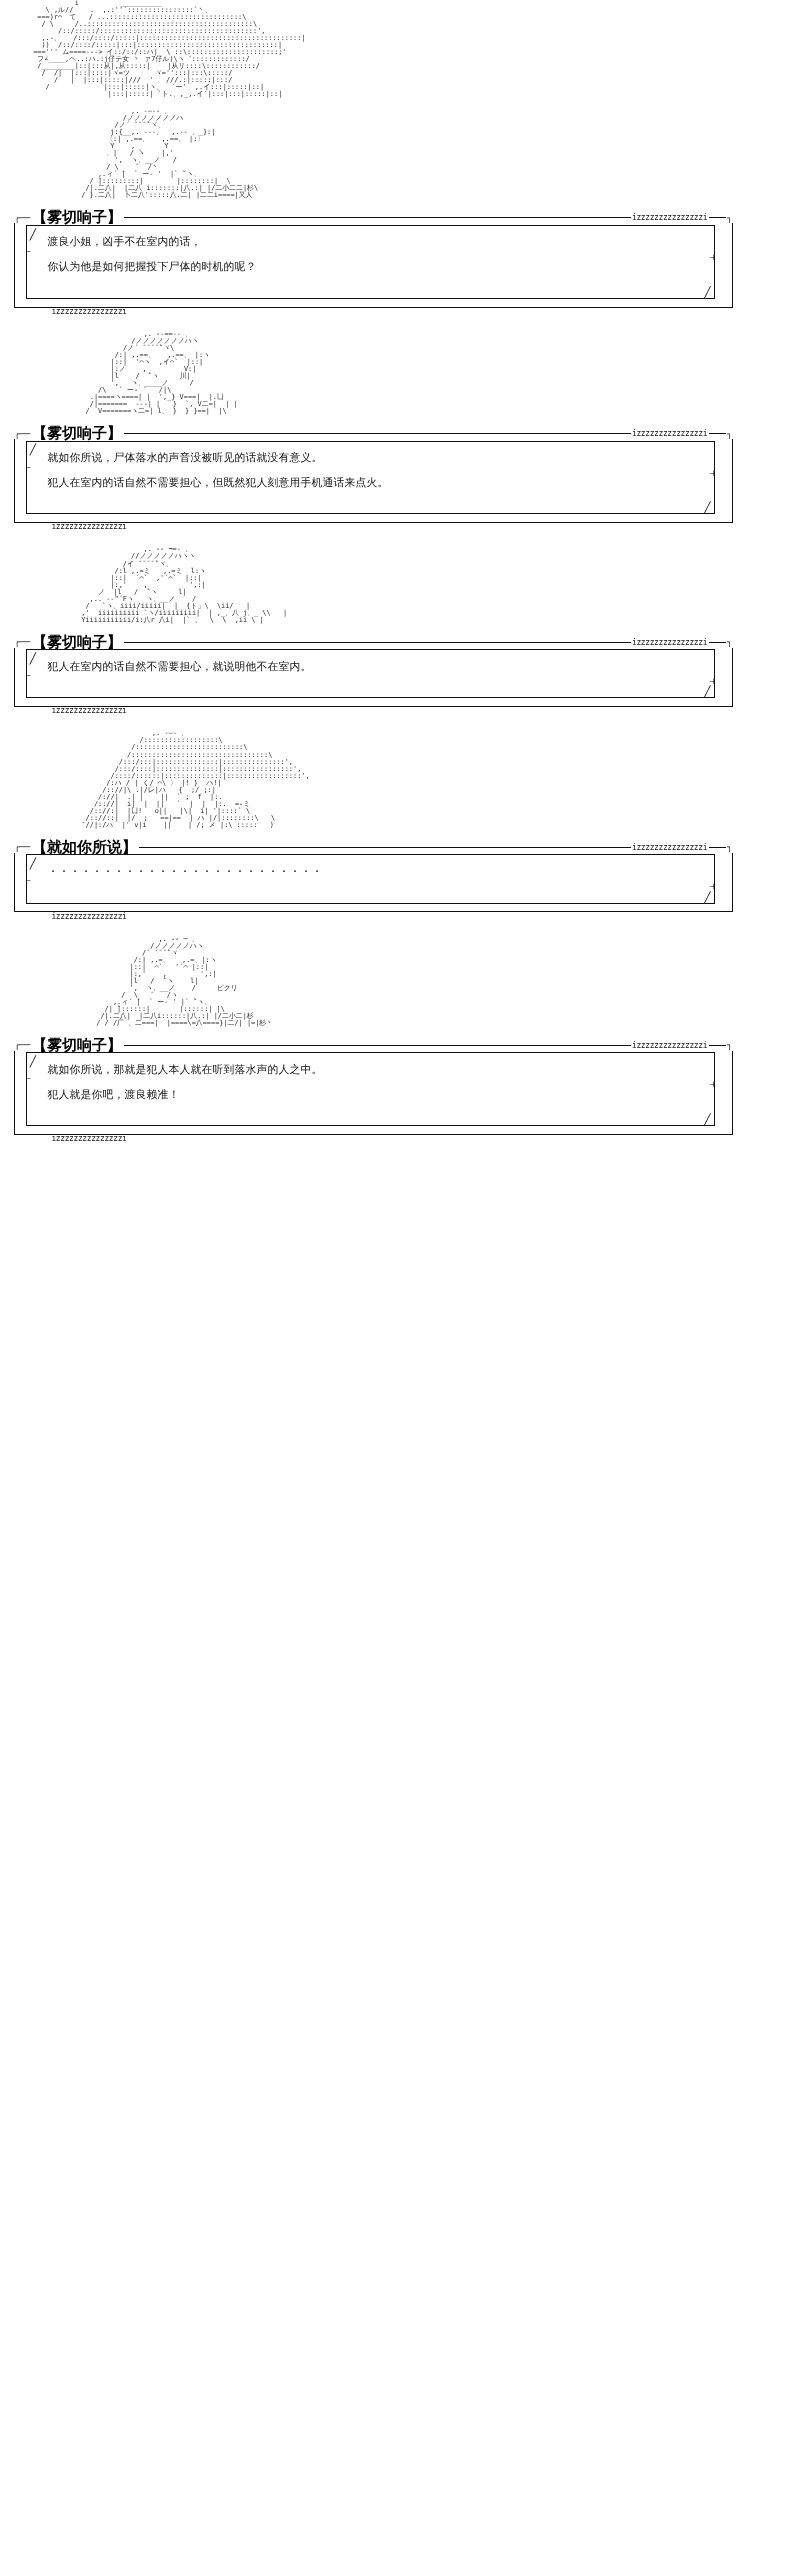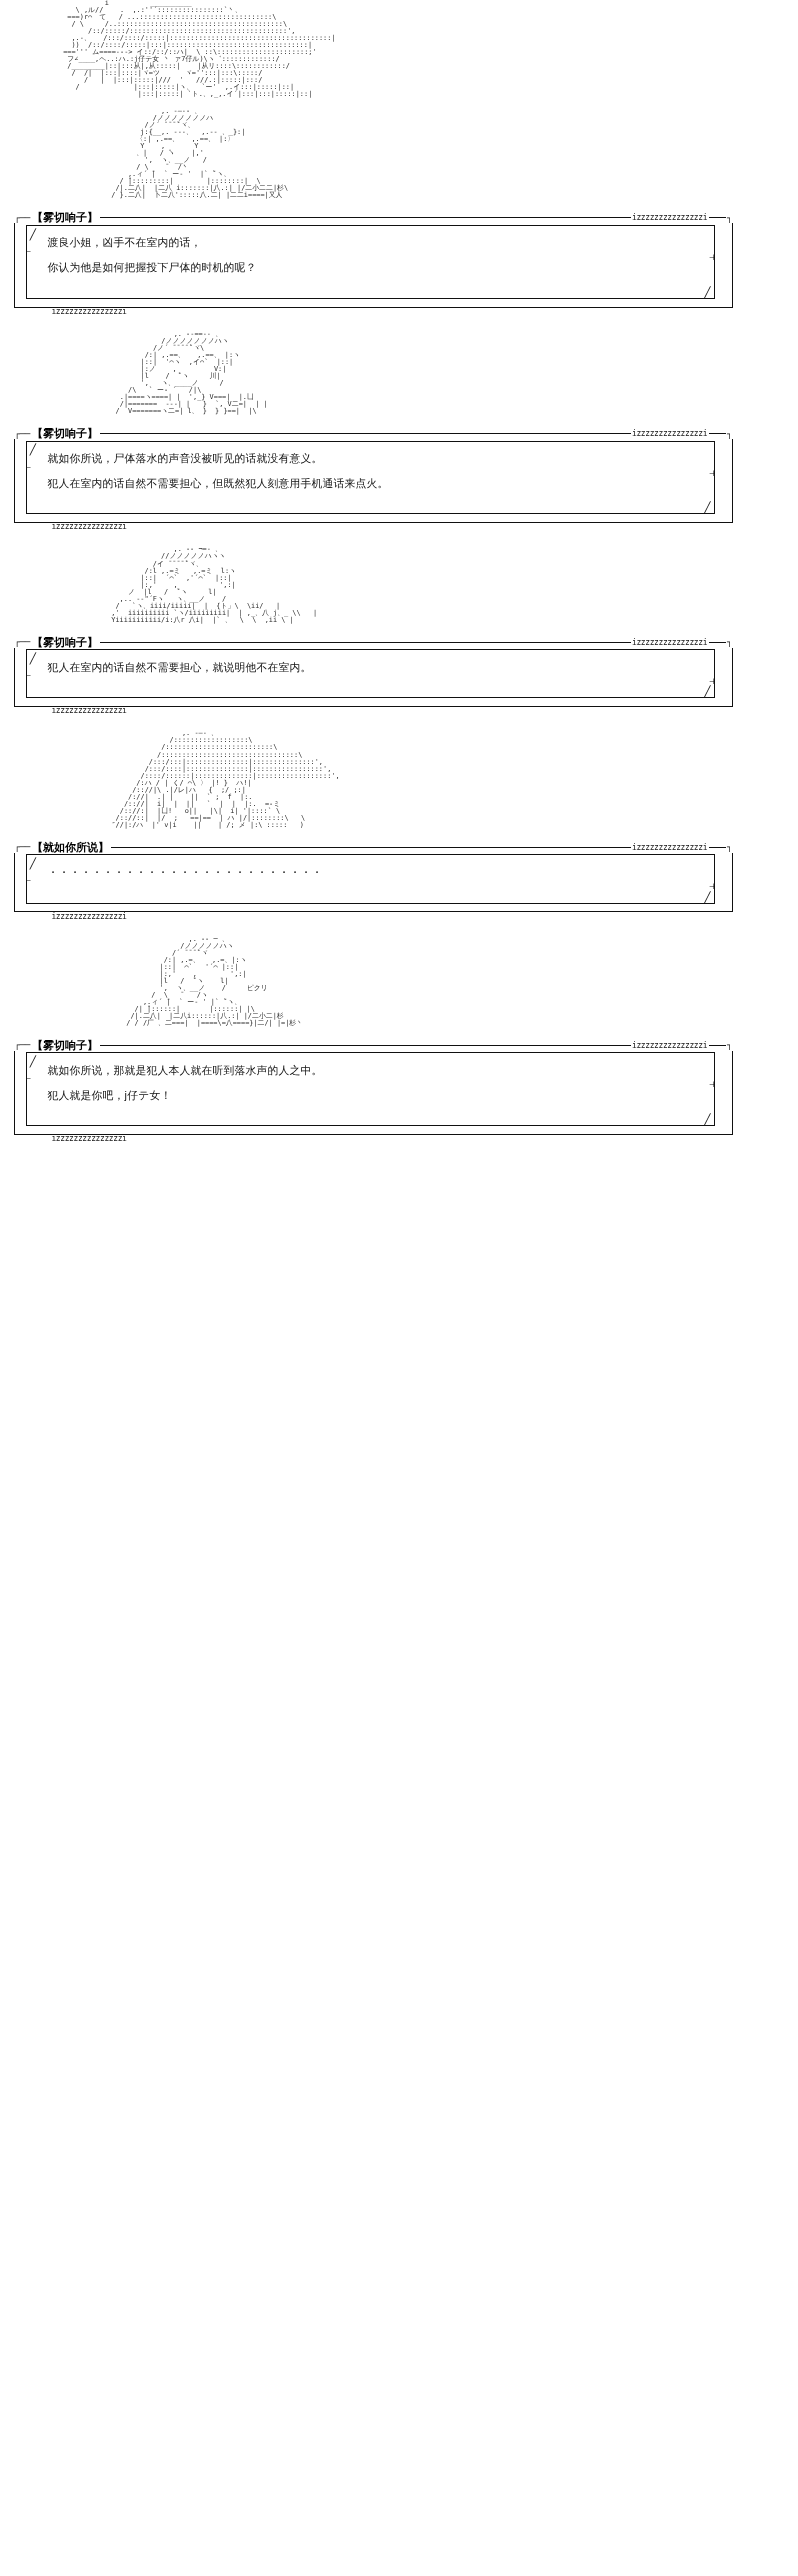--- a/index.html
+++ b/index.html
@@ -58,21 +58,21 @@
     font-size: 8.8px;
     white-space: pre;
     color: #111;
   }
   .dlg-nameline .corner-l {
     font-family: "DejaVu Sans Mono", "Liberation Mono", monospace;
     font-size: 8.8px;
   }
   .dlg-name {
     font-family: Liberation Serif, serif;
-    font-size: 11px;
+    font-size: 15px;
     font-weight: 600;
     letter-spacing: 0px;
     padding: 0 1.6px;
     white-space: nowrap;
     color: #000;
   }
   .dlg-rule {
     flex: 0 0 auto;
     height: 0.8px;
     background: #111;
@@ -137,40 +137,40 @@
     color: #111;
   }
   .slash-br {
     position: absolute;
     right: 3.2px; bottom: 0px;
     font-family: "DejaVu Sans Mono", "Liberation Mono", monospace;
     font-size: 10.4px;
     color: #111;
   }
   .dlg-line {
-    font-family: Liberation Sans, sans-serif;
+    font-family: Liberation Mono, monospace;
     font-size: 10.8px;
     line-height: 1.25;
     color: #111;
     white-space: pre-wrap;
     margin: 0 0 11.2px 0;
     letter-spacing: 0.2px;
   }
   .dlg-line:last-child { margin-bottom: 0; }
   .dlg-footzz {
     font-family: "DejaVu Sans Mono", "Liberation Mono", monospace;
     font-size: 8px;
     letter-spacing: -0.4px;
     color: #111;
     position: absolute;
     left: 37px;
     bottom: -17px;
     white-space: pre;
   }
-  .blk { margin-bottom: 0; padding-left: 30px; }
+  .blk { margin-bottom: 0; }
   .spacer-lg { height: 32px; }
   .spacer-sm { height: 9.6px; }
 </style>
 </head>
 <body>
 
 <div class="page">
   <div class="scene" id="scene">
       <div class="blk">
         <pre class="aa aa-1" style="padding-left: 29px;">           i          __________
@@ -331,21 +331,21 @@
       <div class="spacer-sm"></div>
       <div class="dlg-wrap">
         <div class="dlg-nameline"><span class="corner-l">┌──</span><span class="dlg-name">【雾切响子】</span><span class="dlg-rule2"></span><span class="dlg-zz">izzzzzzzzzzzzzzzi</span><span class="dlg-rule" style="width: 17.6px;"></span><span class="dlg-corner-r">┐</span></div>
         <div style="position: relative;">
           <div class="dlg-outer"></div>
           <div class="dlg-body">
             <span class="slash-tl">╱</span>
             <span class="tick tick-l">⊢</span>
             <span class="tick tick-r">⊣</span>
             <div class="dlg-line">就如你所说，那就是犯人本人就在听到落水声的人之中。</div>
-            <div class="dlg-line">犯人就是你吧，j仔テ女！</div>
+            <div class="dlg-line">犯人就是你吧，渡良赖准！</div>
             <span class="slash-br">╱</span>
           </div>
           <div class="dlg-footzz">izzzzzzzzzzzzzzzi</div>
         </div>
       </div>
       <div class="spacer-lg"></div>
     </div>
 </div>
 
 

